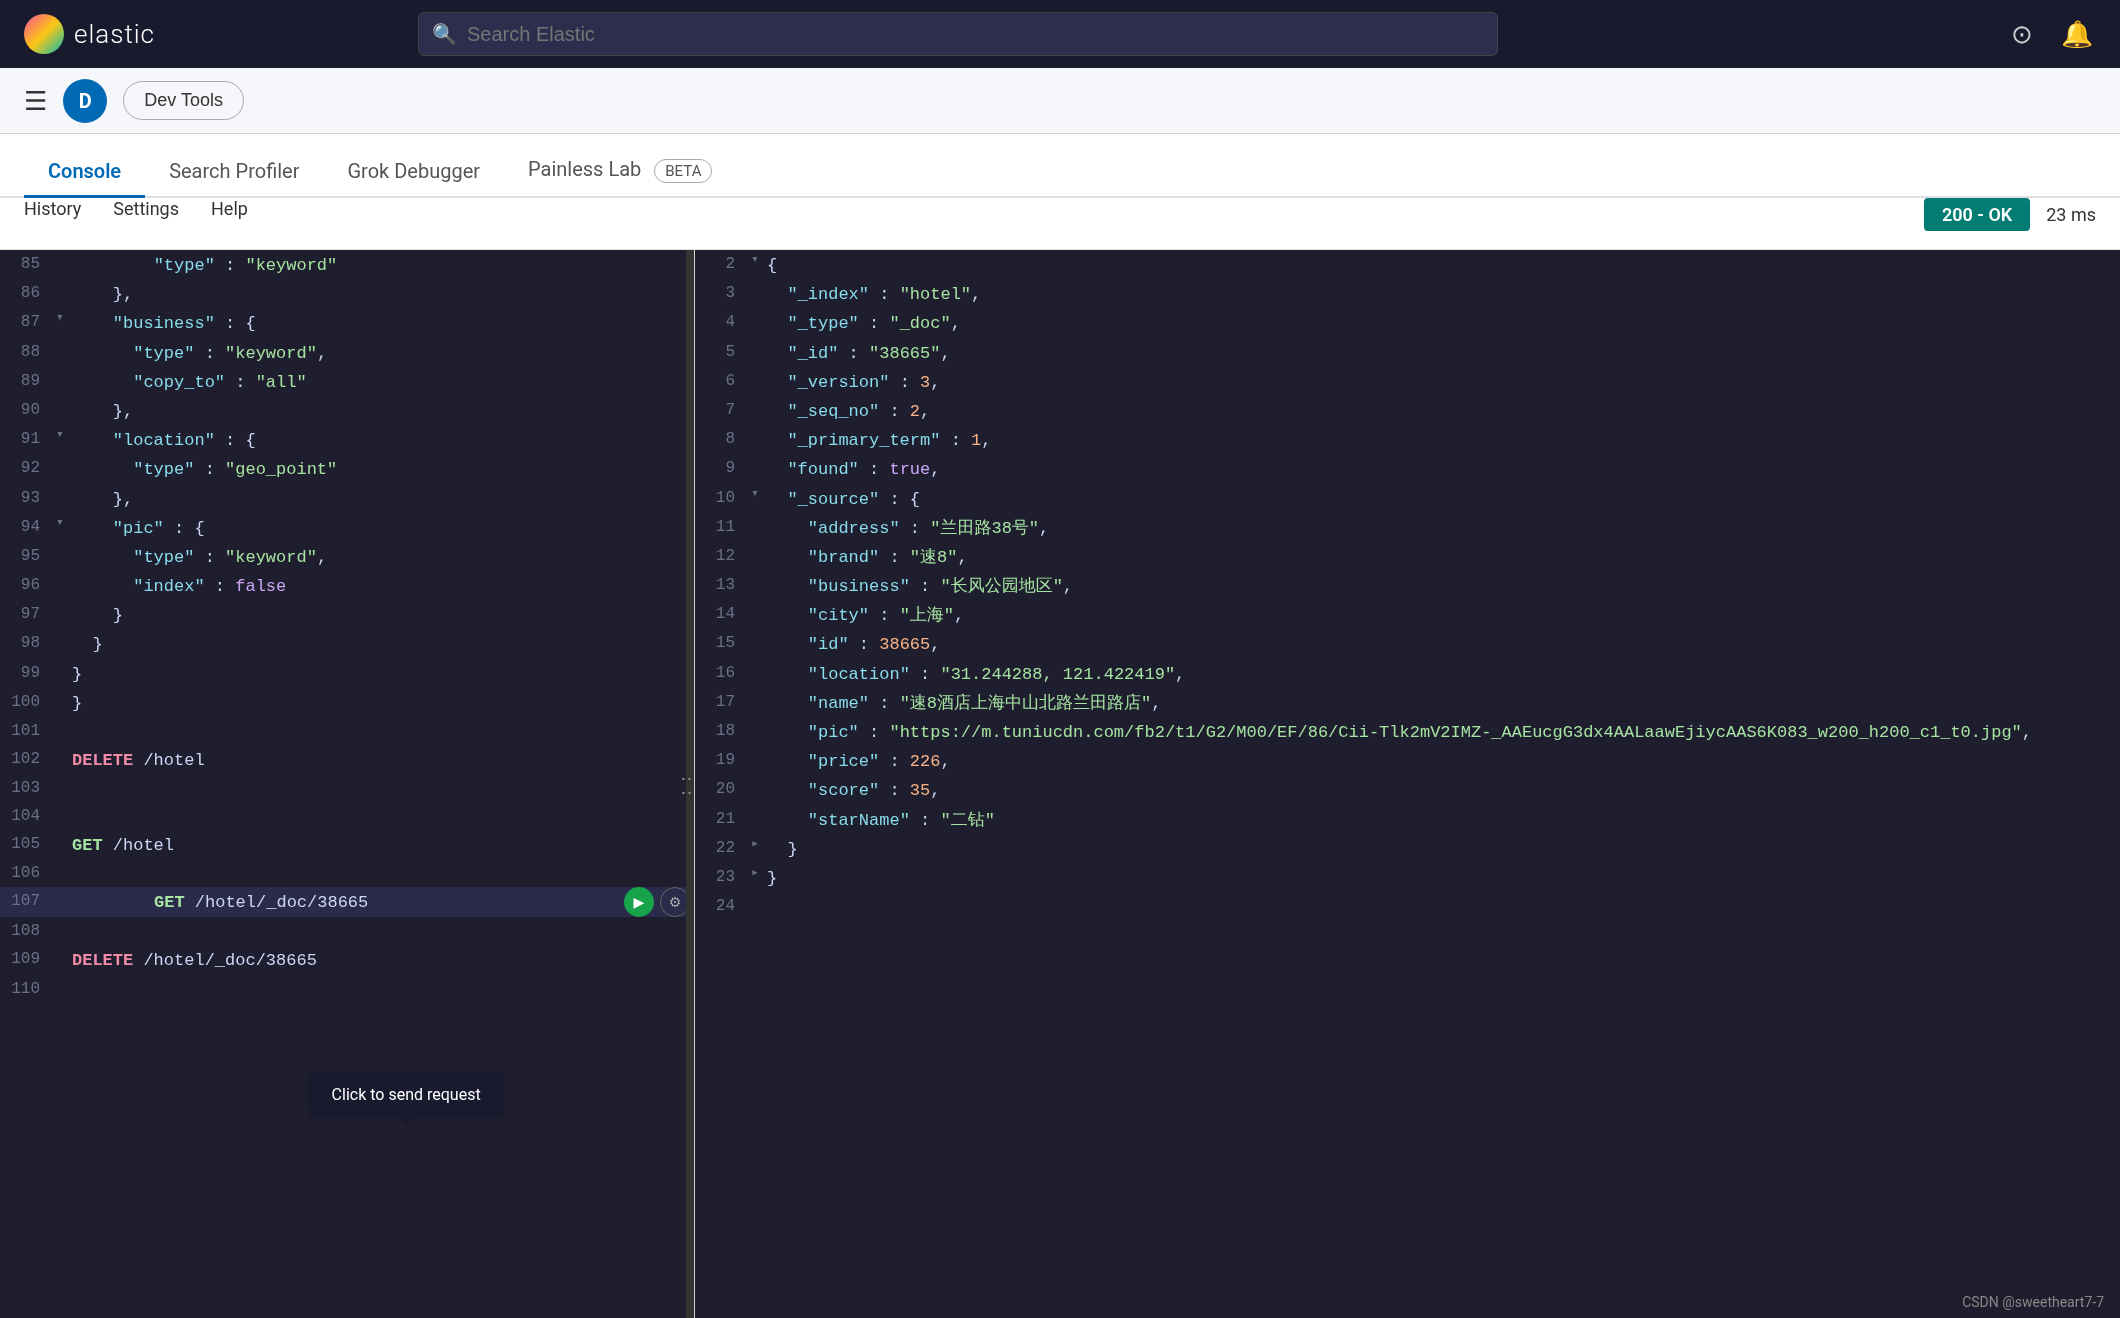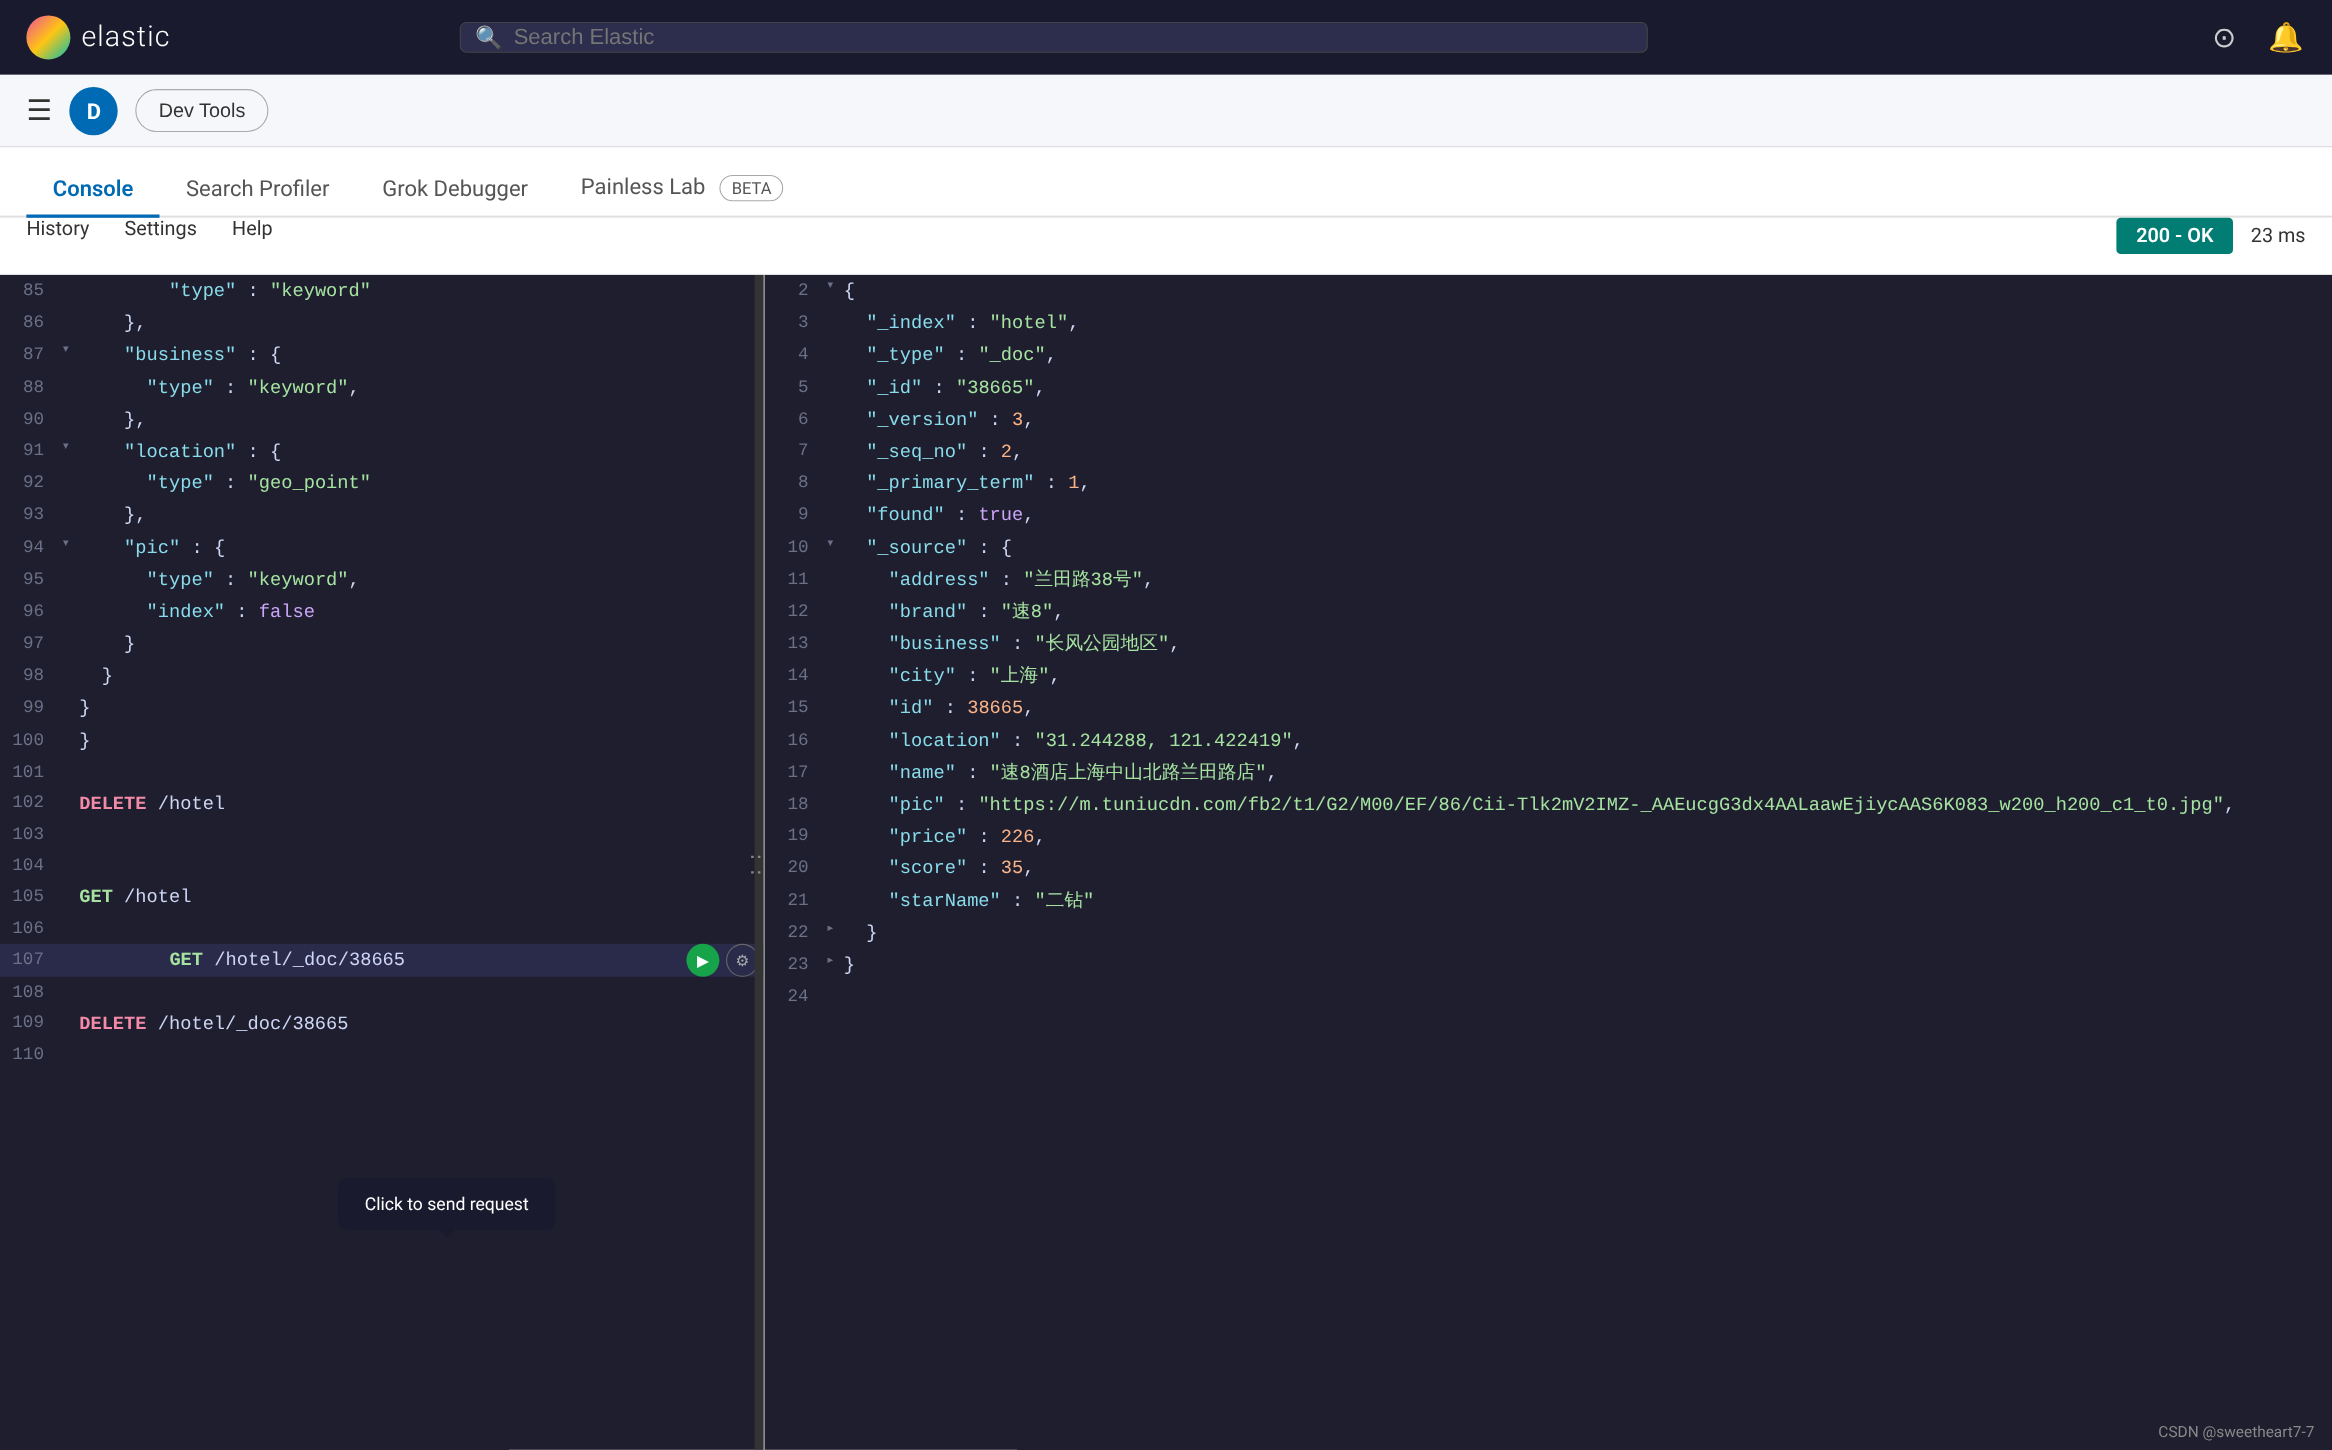--- a/index.html
+++ b/index.html
@@ -41,21 +41,21 @@
       letter-spacing: 1px;
     }
     .search-bar {
       flex: 1;
       max-width: 1080px;
       margin: 0 auto;
       position: relative;
     }
     .search-bar input {
       width: 100%;
-      height: 28px;
+      height: 44px;
       border-radius: 6px;
       border: 1px solid #444;
       background: #2d2d4e;
       color: #aaa;
       font-size: 20px;
       padding: 0 16px 0 48px;
       outline: none;
     }
     .search-icon-wrap {
       position: absolute;
@@ -431,20 +431,25 @@
           <span class="line-num">87</span>
           <span class="fold-arrow">▾</span>
           <span class="code-content">    <span class="c-key">"business"</span> : {</span>
         </div>
         <div class="code-line">
           <span class="line-num">88</span>
           <span class="fold-arrow"></span>
           <span class="code-content">      <span class="c-key">"type"</span> : <span class="c-str">"keyword"</span>,</span>
         </div>
         <div class="code-line">
+          <span class="line-num">89</span>
+          <span class="fold-arrow"></span>
+          <span class="code-content">      <span class="c-key">"copy_to"</span> : <span class="c-str">"all"</span></span>
+        </div>
+        <div class="code-line">
           <span class="line-num">90</span>
           <span class="fold-arrow"></span>
           <span class="code-content">    },</span>
         </div>
         <div class="code-line">
           <span class="line-num">91</span>
           <span class="fold-arrow">▾</span>
           <span class="code-content">    <span class="c-key">"location"</span> : {</span>
         </div>
         <div class="code-line">

